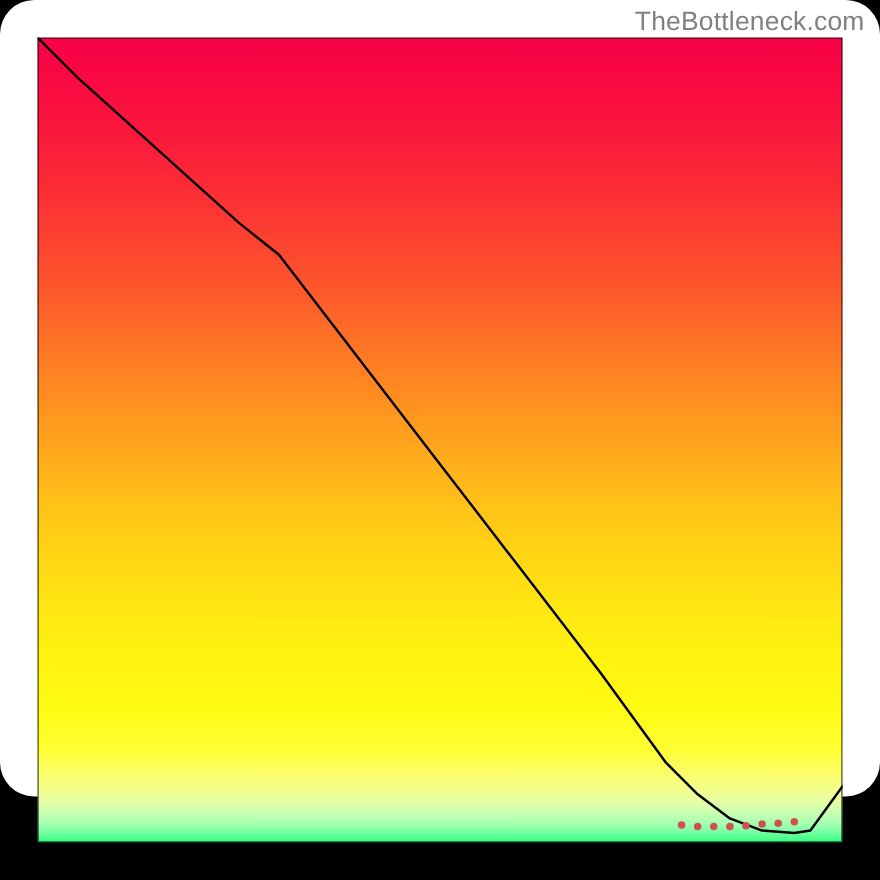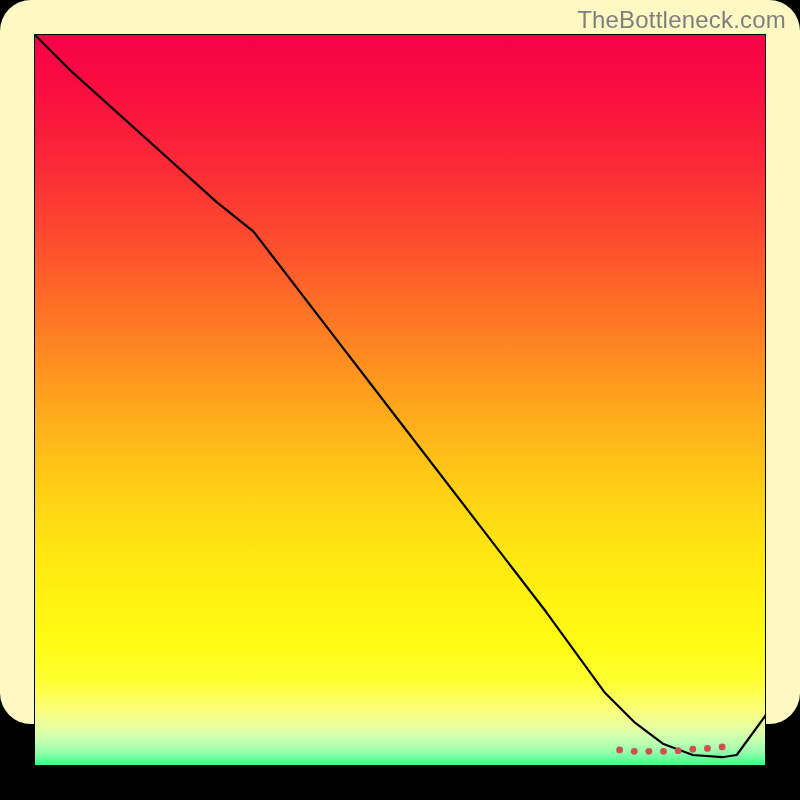--- a/index.html
+++ b/index.html
@@ -1,21 +1,21 @@
 <!DOCTYPE html>
 <html><head>
 <meta charset="utf-8">
 <style>
   * { margin: 0; padding: 0; box-sizing: border-box; }
   html, body { width: 800px; height: 800px; background: #000; overflow: hidden; }
   .frame {
     position: relative;
     width: 800px;
     height: 724px;
-    background: #fef9c3;
+    background: #ffffff;
     border-radius: 31px;
   }
   .watermark {
     position: absolute;
     top: 6px;
     right: 14px;
     font-family: Arial, Helvetica, sans-serif;
     font-size: 24px;
     color: #808080;
     letter-spacing: 0.2px;

